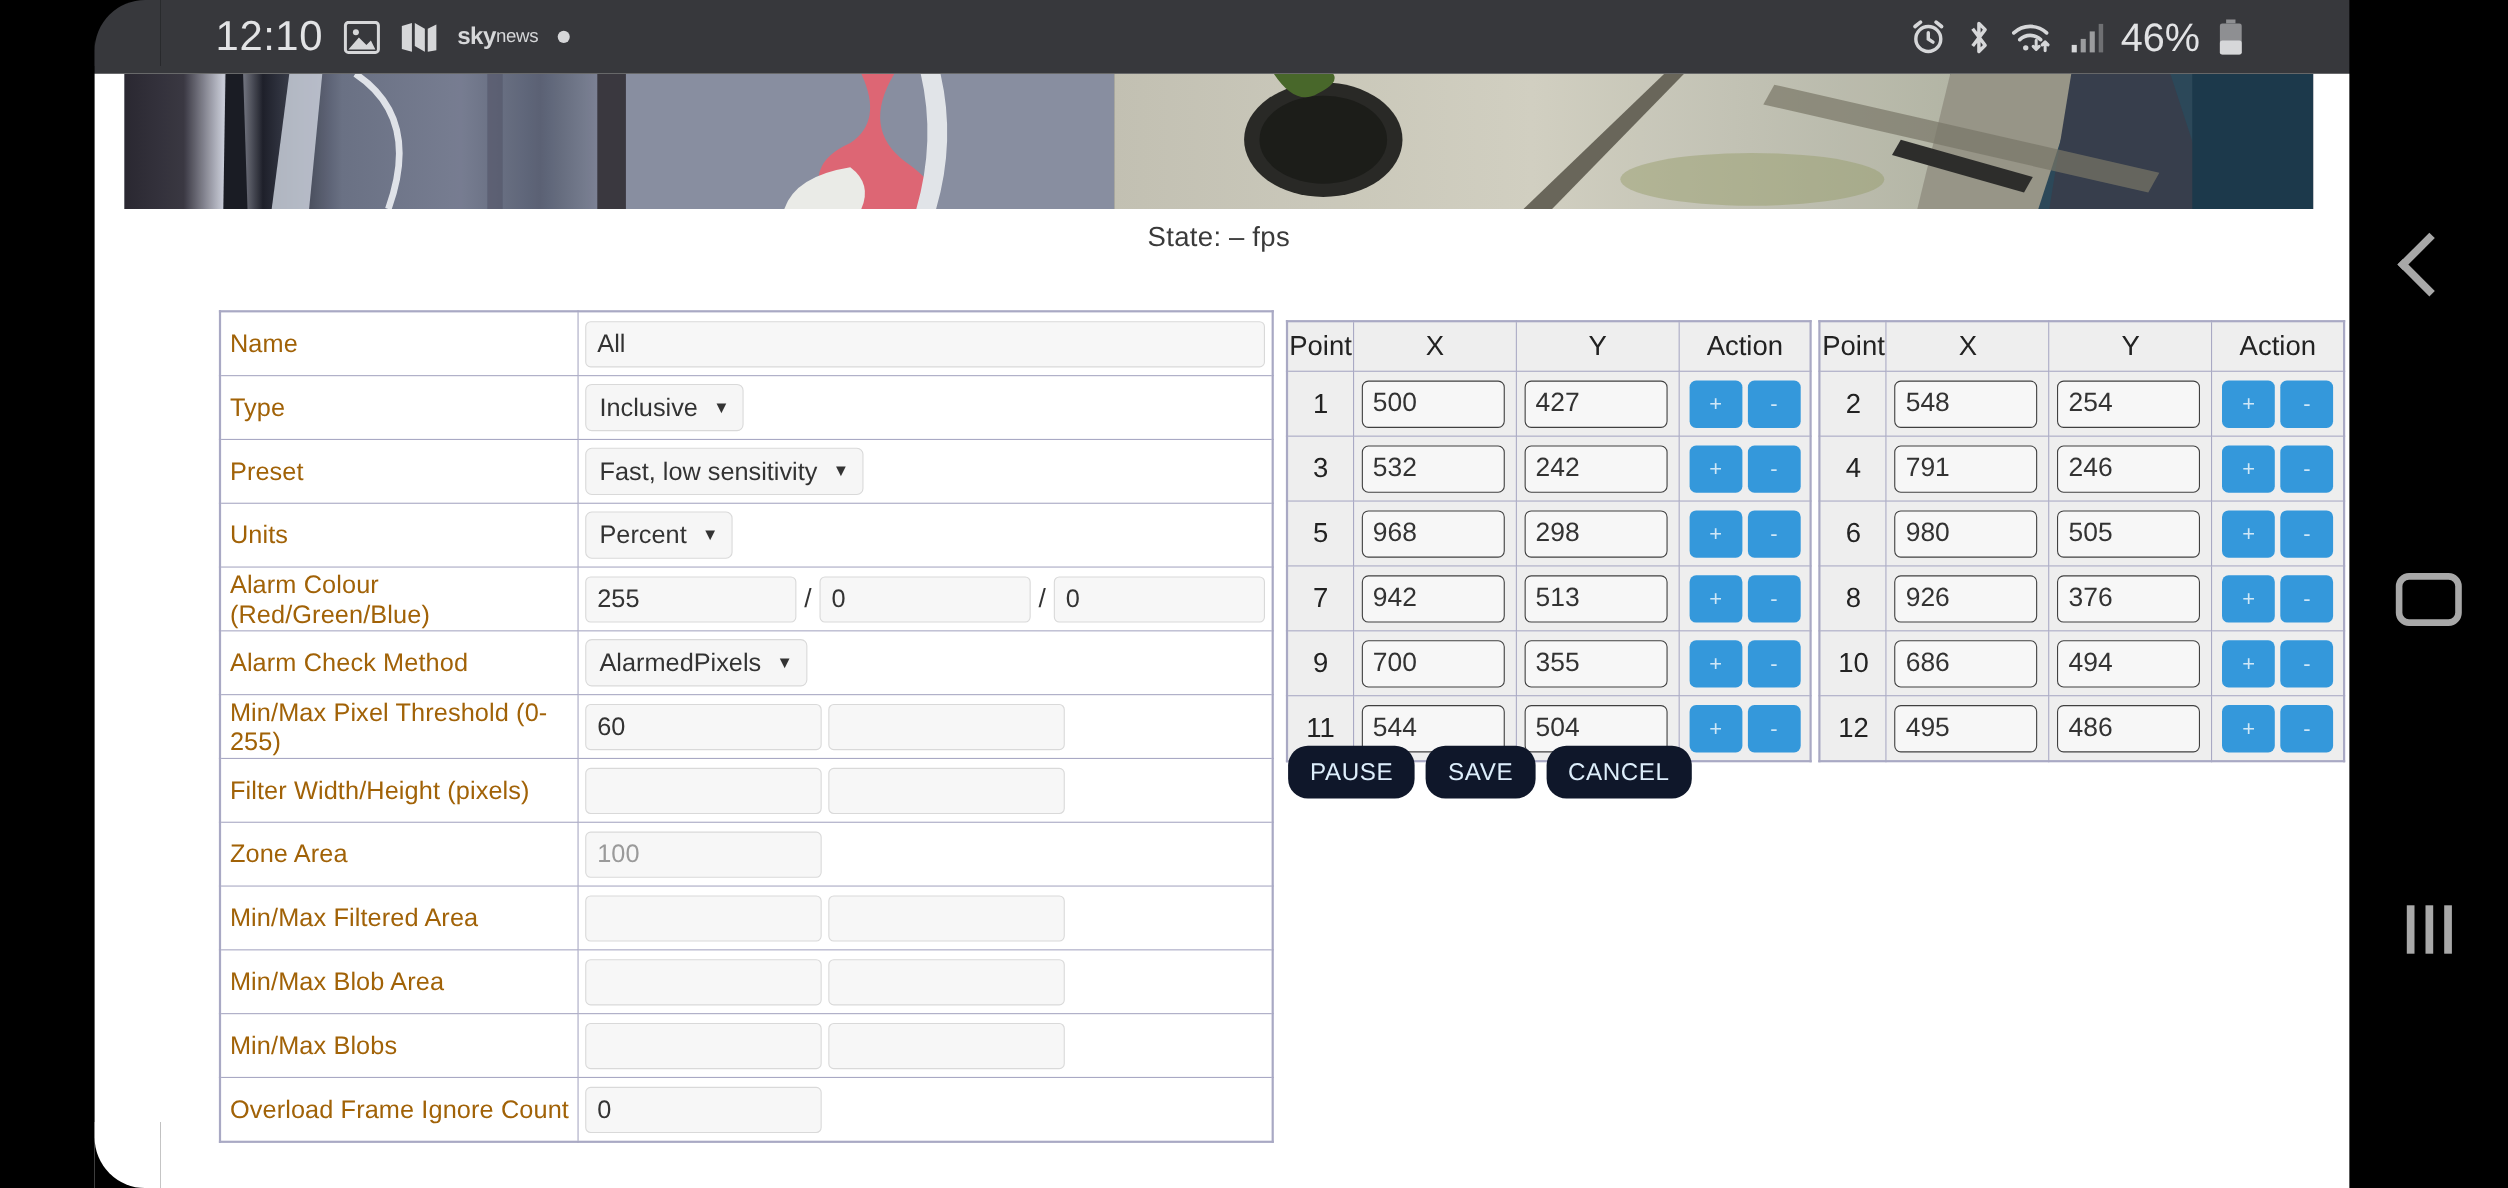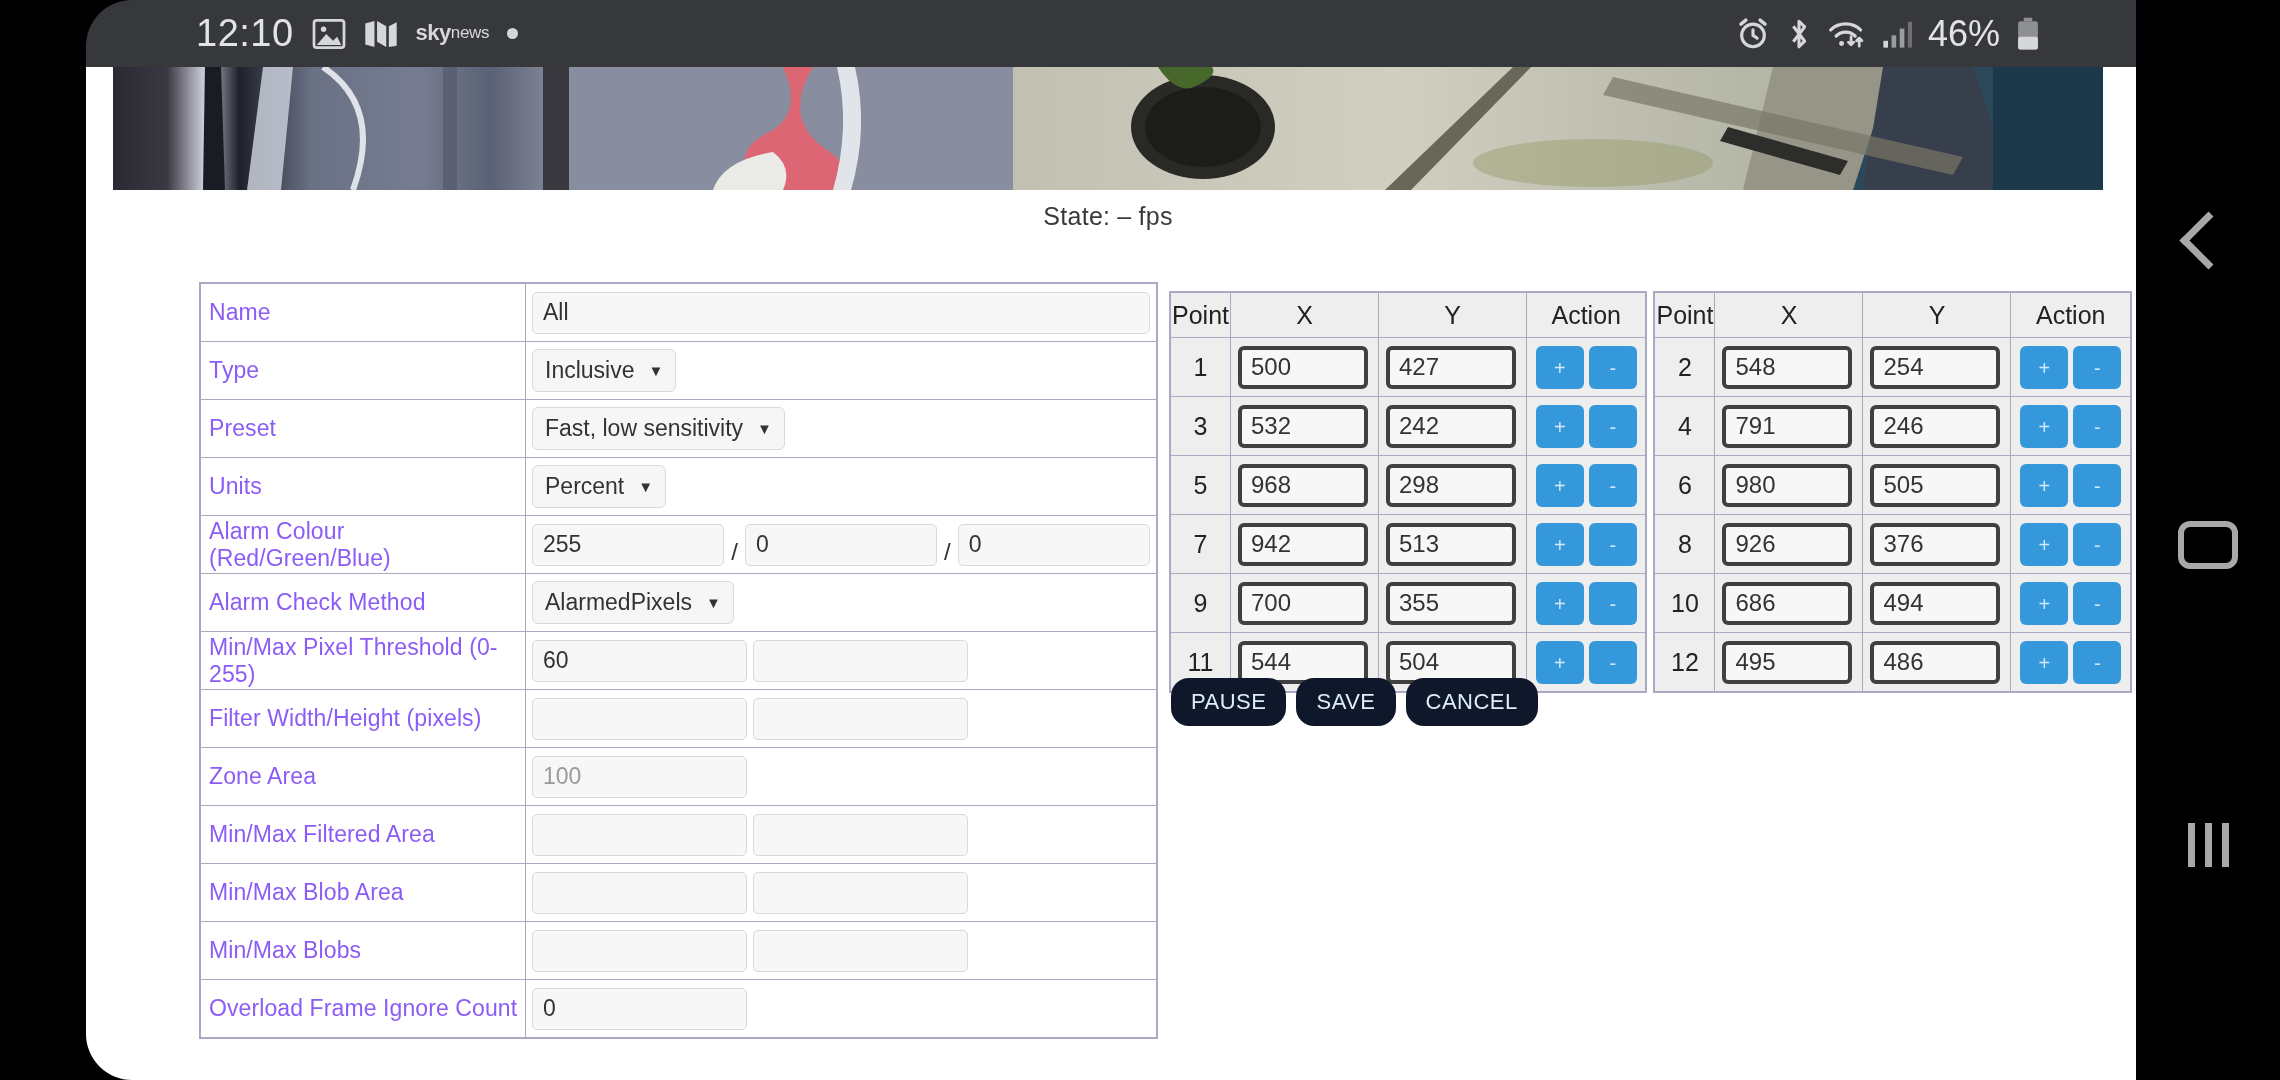--- a/index.html
+++ b/index.html
@@ -58,26 +58,26 @@
   }
   .settings td{
     border:1px solid #a9a9c4;
     padding:0;
     height:57px;
     vertical-align:middle;
     background:#fff;
   }
   .settings td.lbl{
     width:316px;
-    font-size:23px;color:#8b5cf6;
+    font-size:23px;color:#a16207;
     padding-left:8px;
     letter-spacing:.1px;
   }
   .settings td.val{padding:0 6px;}
-  .cellpair{display:flex;align-items:flex-end;gap:0;}
+  .cellpair{display:flex;align-items:center;gap:0;}
 
   .inp{
     box-sizing:border-box;
     height:42px;
     border:1px solid #d9d9d9;
     border-radius:5px;
     background:#f7f7f7;
     font-size:23px;
     color:#333;
     padding:0 10px;
@@ -125,21 +125,21 @@
     text-align:center;
     padding:0 7px;
   }
   .points td.idx{font-size:25px;color:#222;width:50px;padding:0;}
   .points col.c-idx{width:50px;}
   .points col.c-x{width:148px;}
   .points col.c-y{width:148px;}
   .points col.c-a{width:120px;}
   .ptinp{
     box-sizing:border-box;width:130px;height:43px;
-    border:4px solid #404040;border-radius:6px;background:#f7f7f7;
+    border:1px solid #404040;border-radius:6px;background:#f7f7f7;
     font-size:24px;color:#333;padding:0 9px;
     display:flex;align-items:center;
   }
   .actbtns{display:flex;gap:5px;justify-content:center;}
   .sqbtn{
     width:48px;height:43px;border-radius:6px;background:#3498db;
     color:#cfe7f7;font-size:20px;line-height:43px;text-align:center;
     border:none;font-family:"Liberation Sans", sans-serif;
   }
 

